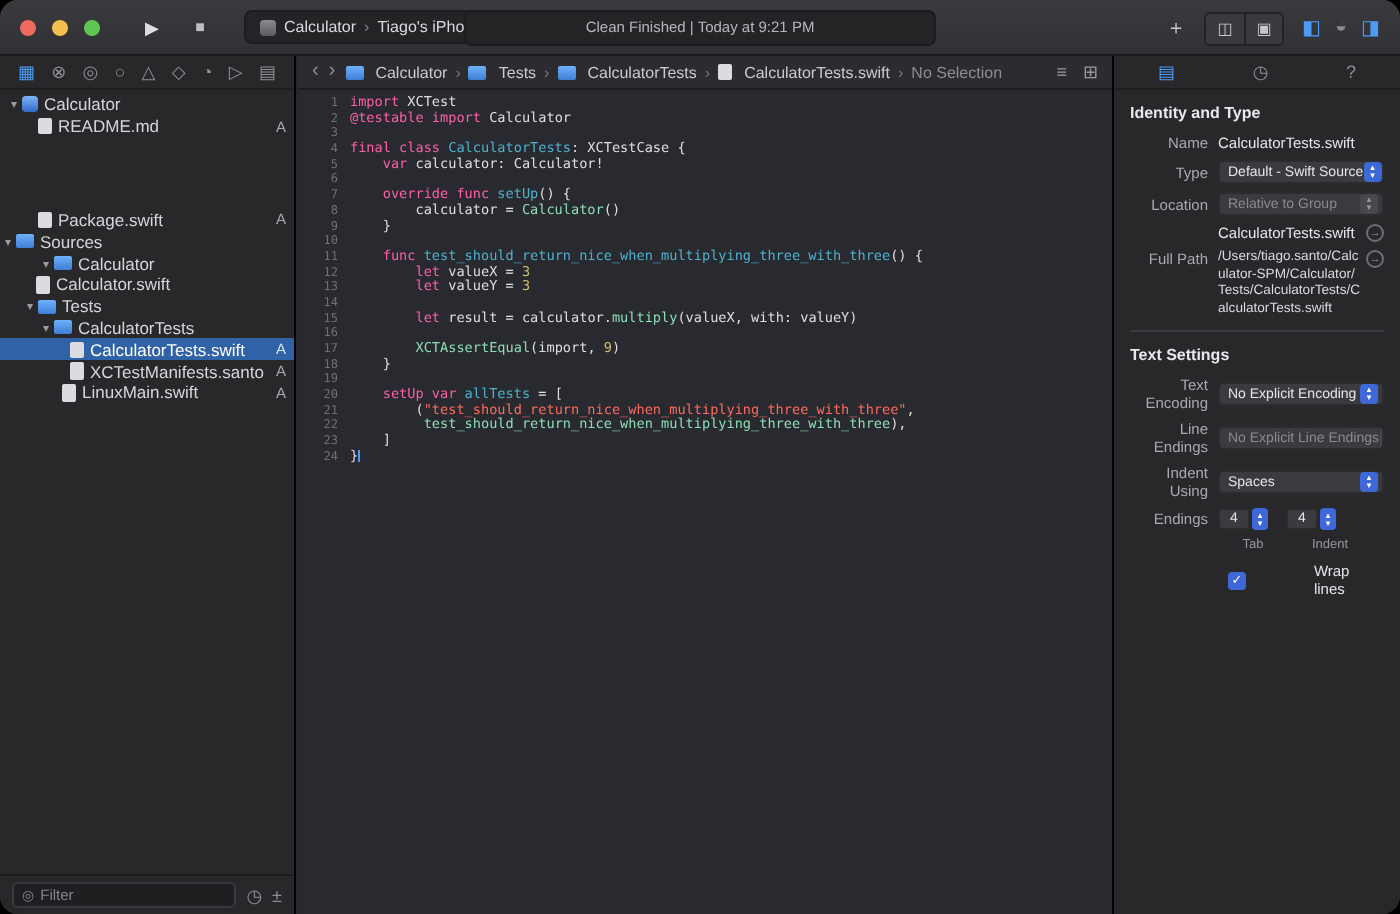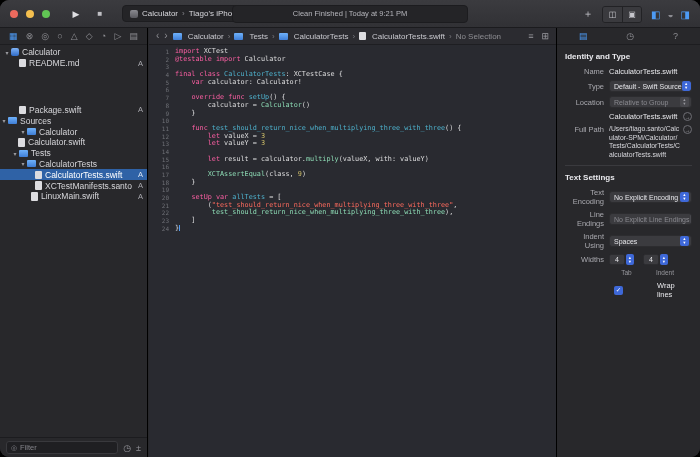--- a/index.html
+++ b/index.html
@@ -334,21 +334,21 @@
         <div class="code-line">
           <span class="gutter">15</span>
           <span class="code-text"><span class="c-p">        </span><span class="c-k">let</span><span class="c-p"> result = calculator.</span><span class="c-m">multiply</span><span class="c-p">(valueX, with: valueY)</span></span>
         </div>
         <div class="code-line">
           <span class="gutter">16</span>
           <span class="code-text"></span>
         </div>
         <div class="code-line">
           <span class="gutter">17</span>
-          <span class="code-text"><span class="c-p">        </span><span class="c-m">XCTAssertEqual</span><span class="c-p">(class, </span><span class="c-n">9</span><span class="c-p">)</span></span>
+          <span class="code-text"><span class="c-p">        </span><span class="c-m">XCTAssertEqual</span><span class="c-p">(import, </span><span class="c-n">9</span><span class="c-p">)</span></span>
         </div>
         <div class="code-line">
           <span class="gutter">18</span>
           <span class="code-text"><span class="c-p">    }</span></span>
         </div>
         <div class="code-line">
           <span class="gutter">19</span>
           <span class="code-text"></span>
         </div>
         <div class="code-line">
@@ -454,21 +454,21 @@
         <span class="popup">
           <span>Spaces</span>
           <span class="cap">
             <span>▴</span>
             <span>▾</span>
           </span>
         </span>
       </div>
 
       <div class="form-row">
-        <span class="form-label">Widths</span>
+        <span class="form-label">Endings</span>
         <span class="stepper">
           <span class="val">4</span>
           <span class="arrows">
             <span>▴</span>
             <span>▾</span>
           </span>
         </span>
         <span class="stepper">
           <span class="val">4</span>
           <span class="arrows">

